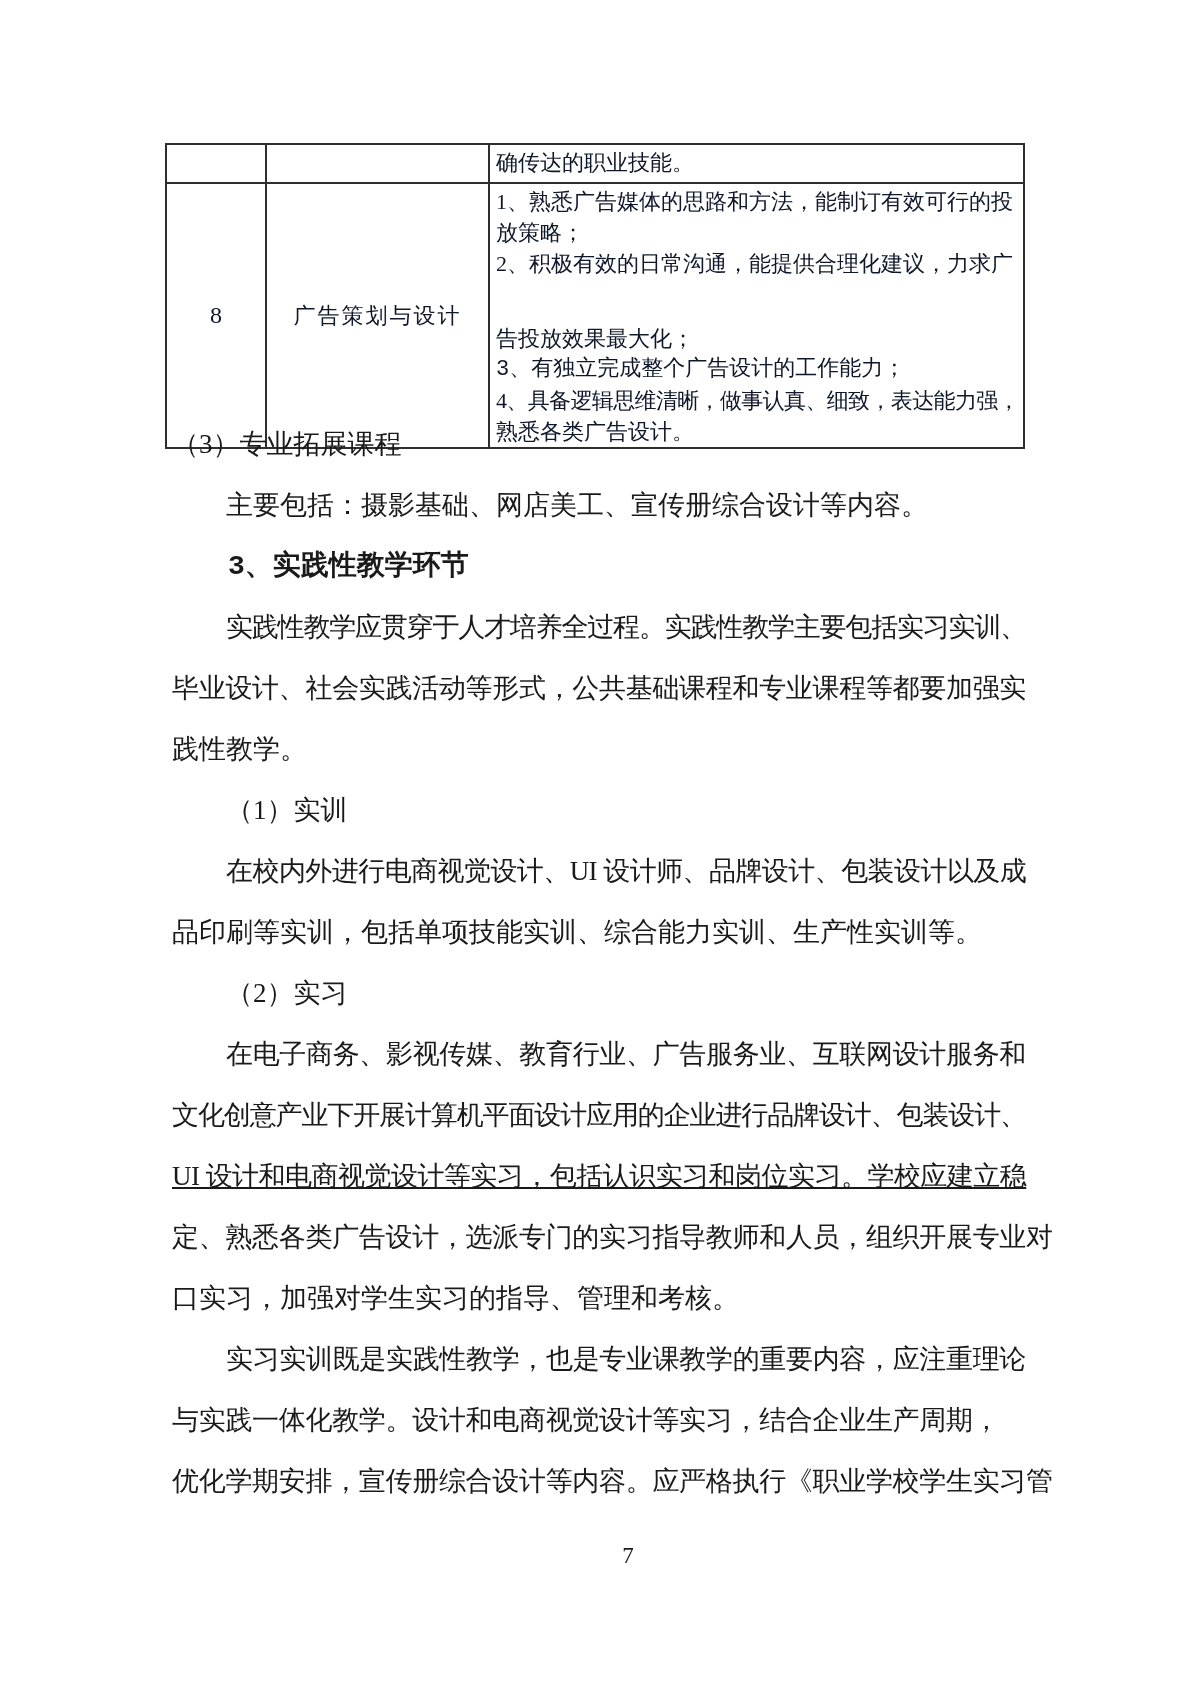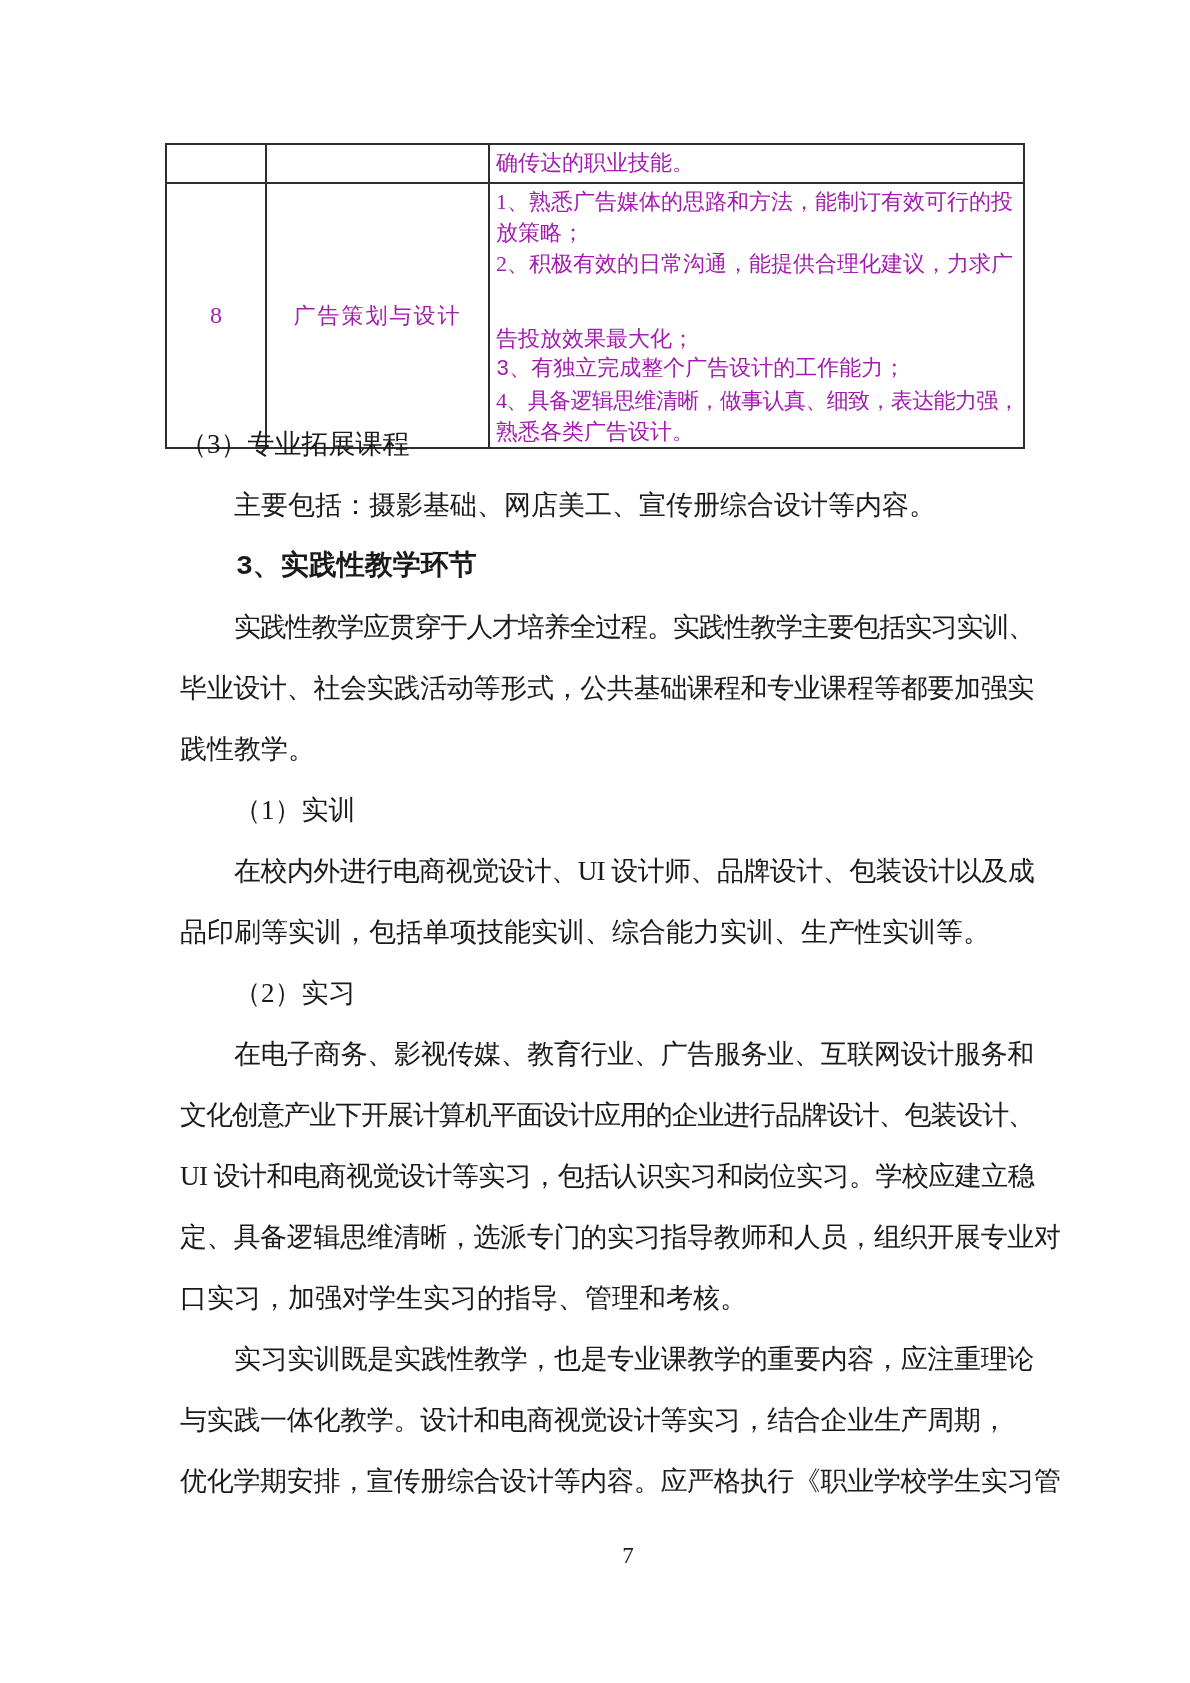--- a/index.html
+++ b/index.html
@@ -17,36 +17,36 @@
     position:absolute; left:165px; top:143px;
     width:858px;
     border-collapse:collapse;
     table-layout:fixed;
   }
   .course-table td {
     border:2px solid #2e2e2e;
     padding:0;
     vertical-align:middle;
     font-size:22px;
-    color:#a21caf;
+    color:#0f172a;
   }
   .course-table tr.row-top td { height:35px; }
   .course-table tr.row-main td { height:217px; }
   td.cell-index   { text-align:center; font-size:24px; }
   td.cell-course  { text-align:center; letter-spacing:2px; }
   td.cell-req     { vertical-align:top; padding:2px 4px 0 6px; }
   .req-line {
     line-height:31px;
     white-space:nowrap;
     overflow:hidden;
   }
 
   
   .doc-body {
-    position:absolute; left:180px; top:414px;
+    position:absolute; left:172px; top:414px;
     width:854px;
     font-size:27px;
     line-height:61px;
   }
   .blk { height:61px; overflow:visible; }
   .blk.indent { text-indent:2em; }
   .blk.h-bold {
     font-family:Liberation Mono, monospace;
     font-weight:700;
     font-size:28px;
@@ -103,22 +103,22 @@
       <div class="blk h-bold indent">3、实践性教学环节</div>
       <div class="blk indent full" style="white-space: nowrap; letter-spacing: -1.19355px;">实践性教学应贯穿于人才培养全过程。实践性教学主要包括实习实训、</div>
       <div class="blk full" style="white-space: nowrap; letter-spacing: -0.3125px;">毕业设计、社会实践活动等形式，公共基础课程和专业课程等都要加强实</div>
       <div class="blk">践性教学。</div>
       <div class="blk indent">（1）实训</div>
       <div class="blk indent full" style="white-space: nowrap; letter-spacing: -0.5625px;">在校内外进行电商视觉设计、UI 设计师、品牌设计、包装设计以及成</div>
       <div class="blk">品印刷等实训，包括单项技能实训、综合能力实训、生产性实训等。</div>
       <div class="blk indent">（2）实习</div>
       <div class="blk indent full" style="white-space: nowrap; letter-spacing: -0.333333px;">在电子商务、影视传媒、教育行业、广告服务业、互联网设计服务和</div>
       <div class="blk full" style="white-space: nowrap; letter-spacing: -1.12121px;">文化创意产业下开展计算机平面设计应用的企业进行品牌设计、包装设计、</div>
-      <div class="blk full" style="white-space: nowrap; letter-spacing: -0.529412px;">UI 设计和电商视觉设计等实习，包括认识实习和岗位实习。学校应建立稳</div>
-      <div class="blk full" style="white-space: nowrap; letter-spacing: -0.3125px;">定、具备逻辑思维清晰，选派专门的实习指导教师和人员，组织开展专业对</div>
+      <div class="blk full" style="white-space: nowrap; letter-spacing: -0.529412px; text-decoration: underline;">UI 设计和电商视觉设计等实习，包括认识实习和岗位实习。学校应建立稳</div>
+      <div class="blk full" style="white-space: nowrap; letter-spacing: -0.3125px;">定、熟悉各类广告设计，选派专门的实习指导教师和人员，组织开展专业对</div>
       <div class="blk">口实习，加强对学生实习的指导、管理和考核。</div>
       <div class="blk indent full" style="white-space: nowrap; letter-spacing: -0.333333px;">实习实训既是实践性教学，也是专业课教学的重要内容，应注重理论</div>
       <div class="blk full" style="white-space: nowrap; letter-spacing: -0.3125px;">与实践一体化教学。设计和电商视觉设计等实习，结合企业生产周期，</div>
       <div class="blk full" style="white-space: nowrap; letter-spacing: -0.3125px;">优化学期安排，宣传册综合设计等内容。应严格执行《职业学校学生实习管</div>
     </div>
 
   <div class="page-number">7</div>
 
 </div>
 

